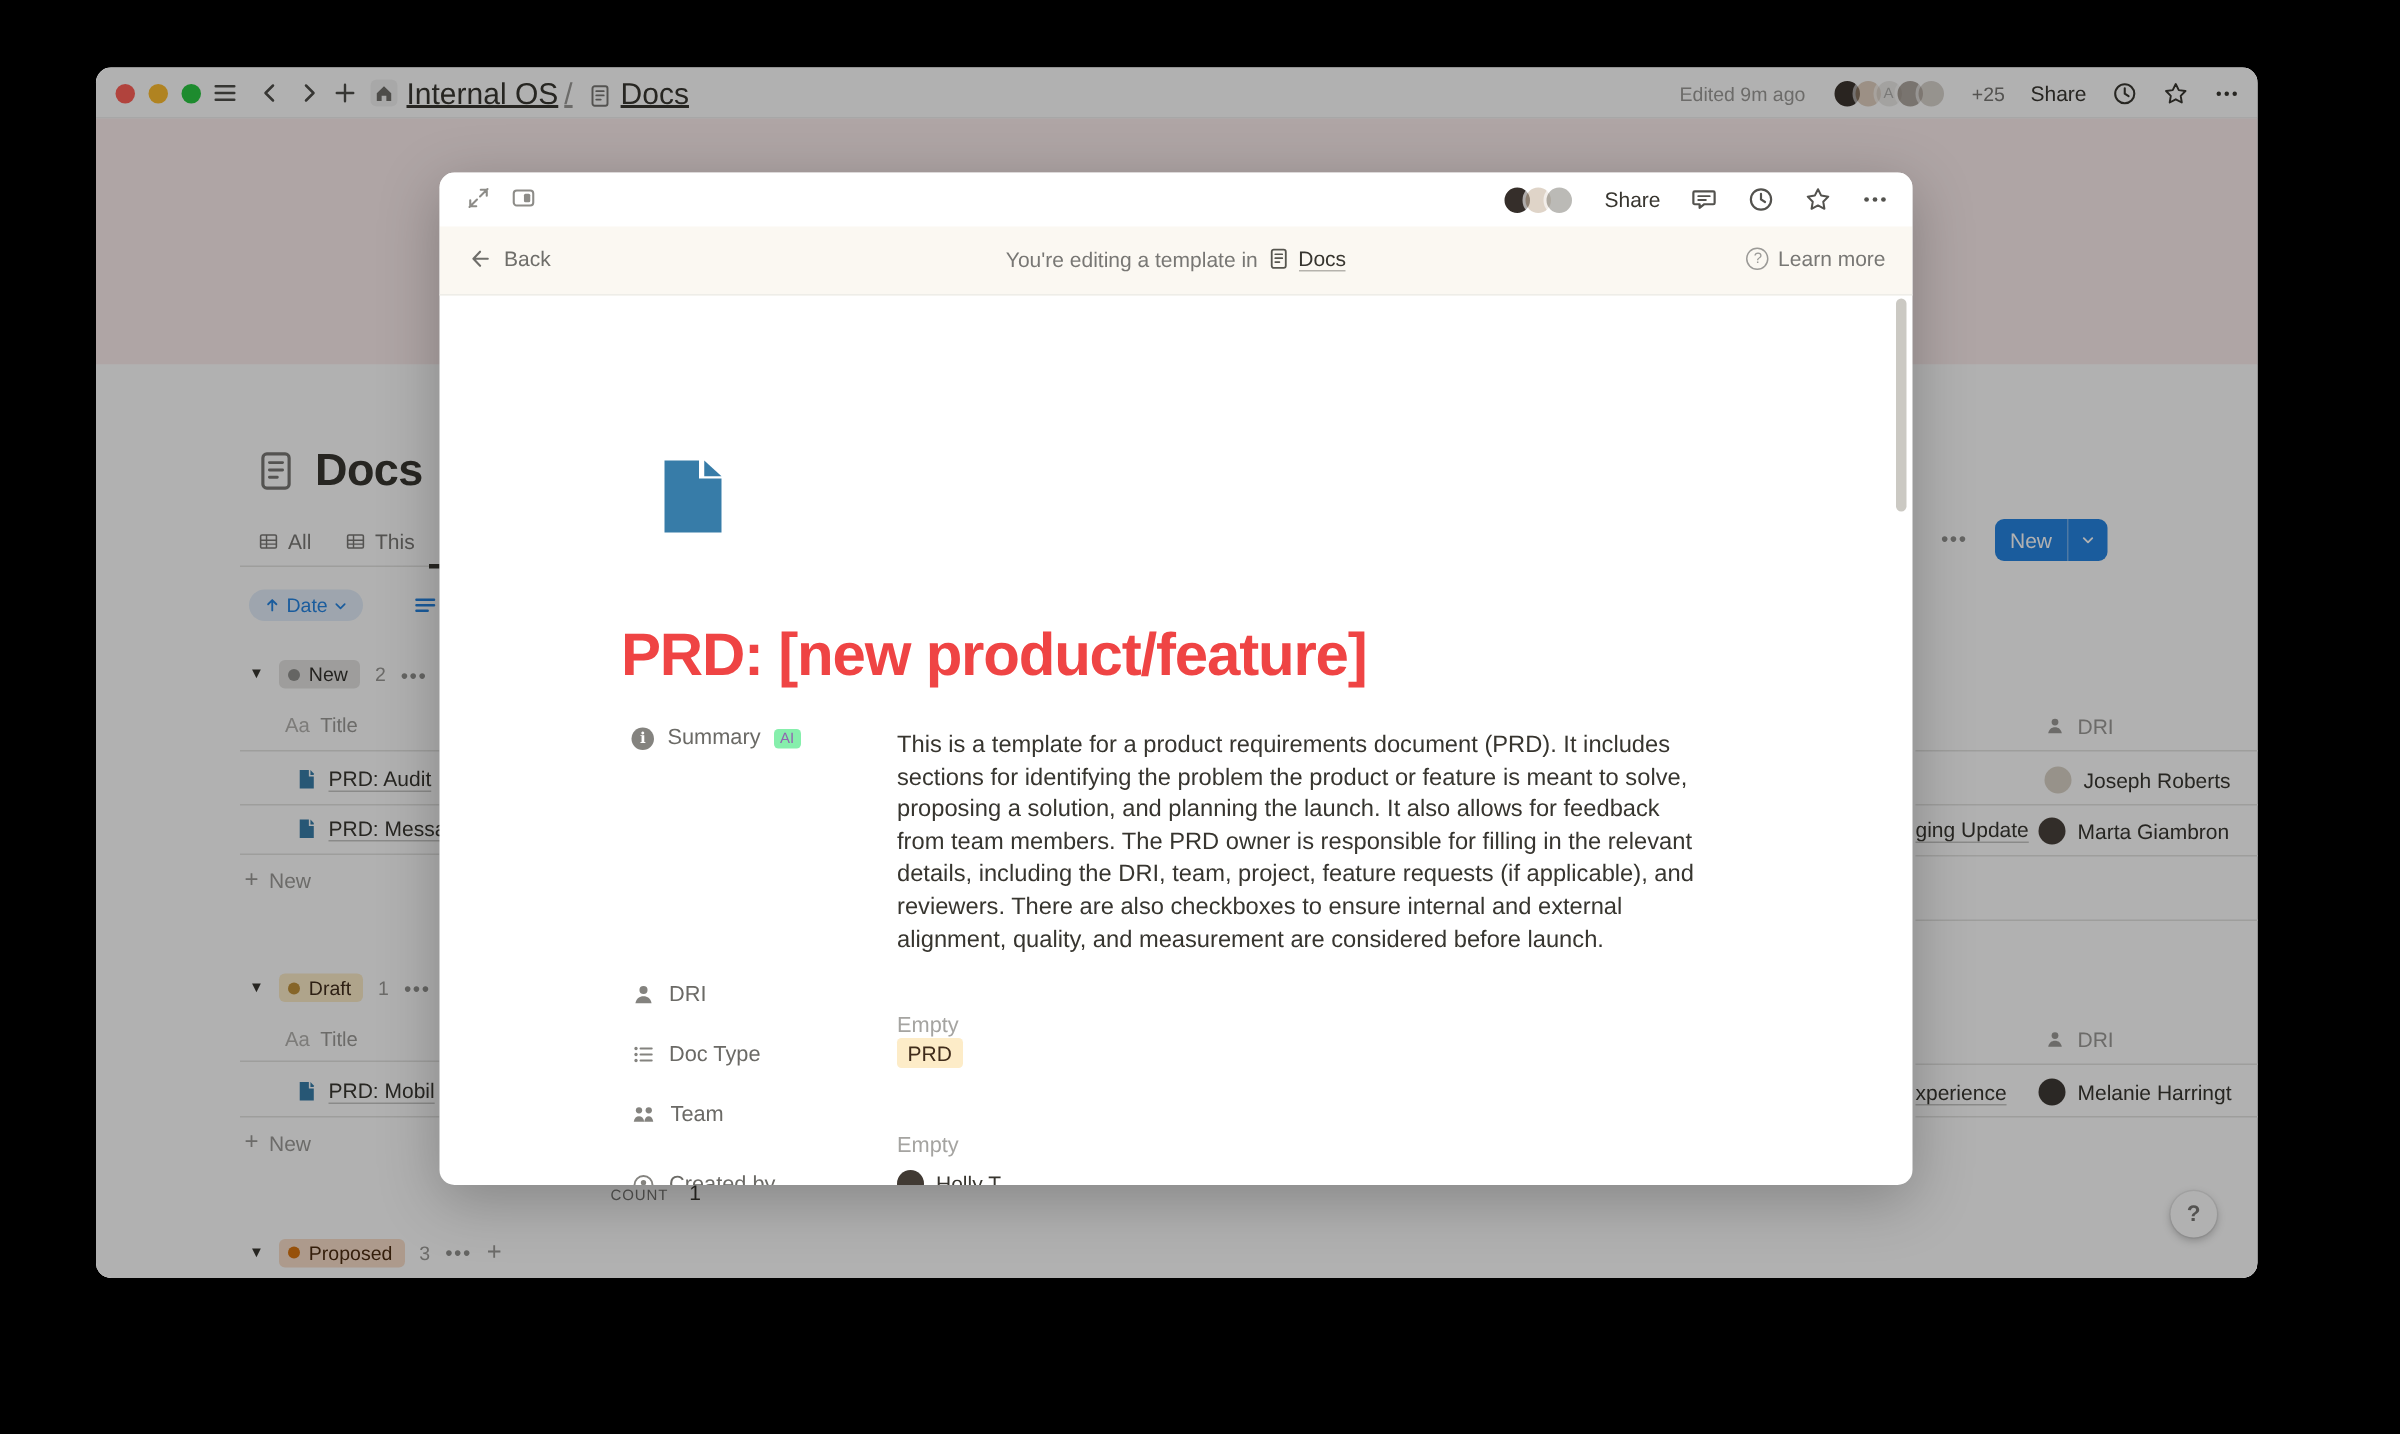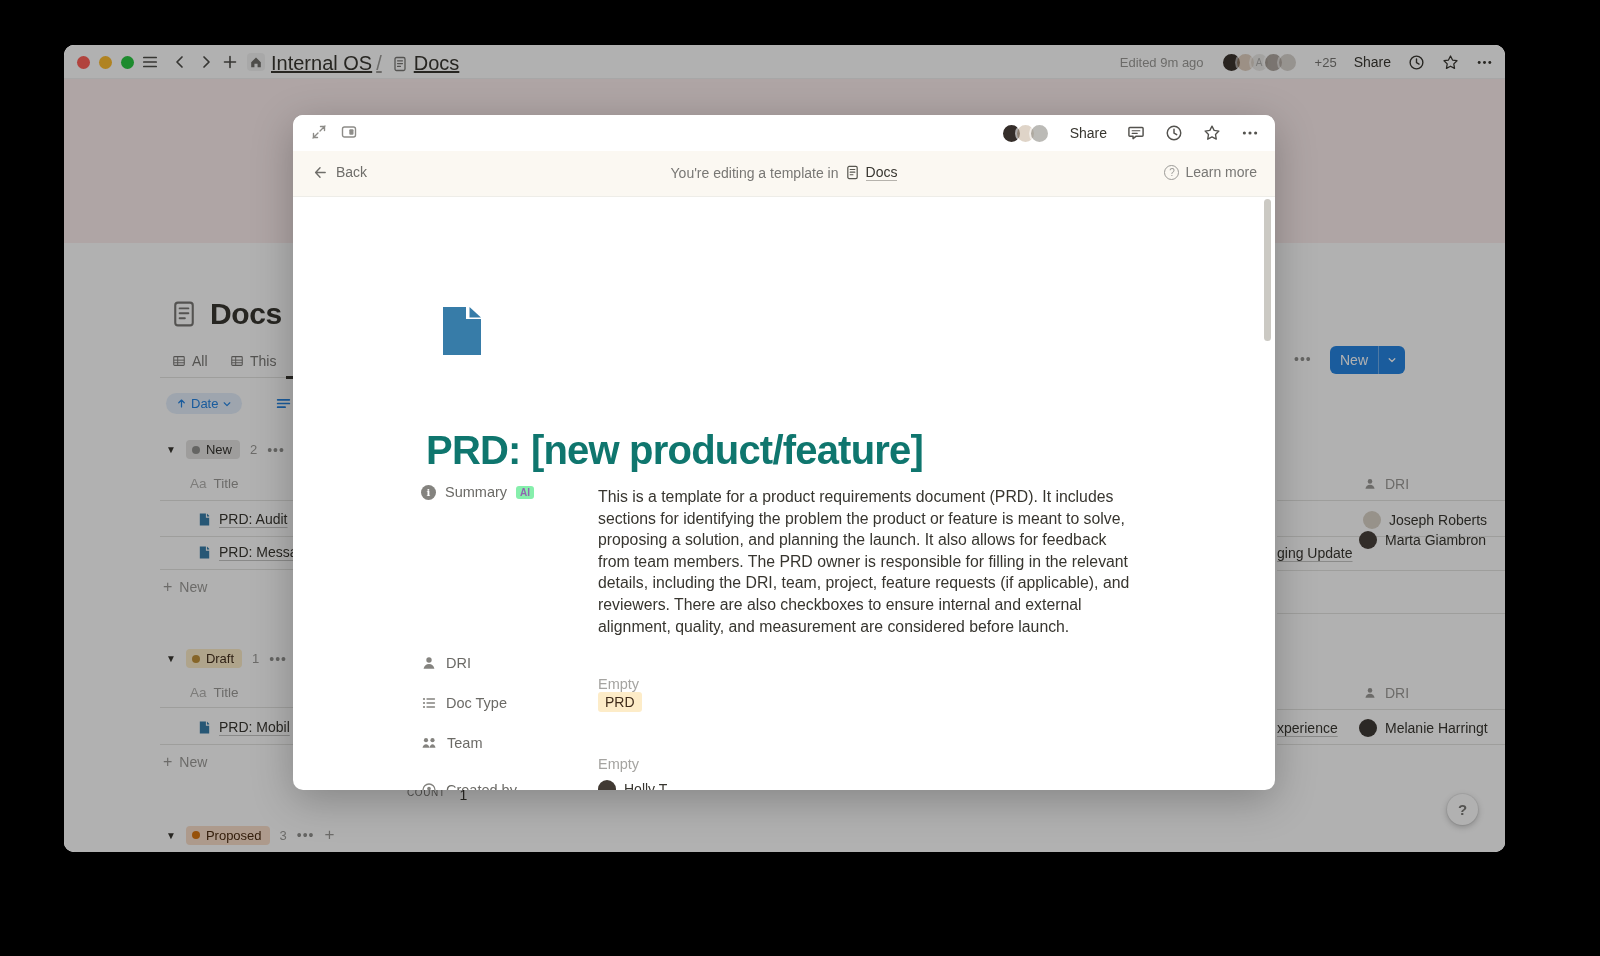--- a/index.html
+++ b/index.html
@@ -37,21 +37,21 @@
   .tri { font-size:10px; color:#37352f; }
   .grp-pill { display:inline-flex; align-items:center; gap:6px; font-size:13px; font-weight:500;
     padding:2px 8px 2px 6px; border-radius:4px; }
   .dot8 { width:8px; height:8px; border-radius:50%; }
   .grp-count { font-size:13px; color:#9b9a97; }
   .hdots { color:#91918e; font-size:14px; letter-spacing:1px; }
   .colhead { font-size:13.5px; color:#9b9a97; display:flex; gap:7px; }
   .row-title { display:flex; align-items:center; gap:7px; font-size:14px; font-weight:500; color:#37352f; }
   .u { text-decoration:underline; text-decoration-color:rgba(55,53,47,.28); text-underline-offset:3px; }
   .newrow { display:flex; align-items:center; gap:7px; font-size:14px; color:#9b9a97; }
-  .count-wrap { display:flex; align-items:flex-start; gap:14px; }
+  .count-wrap { display:flex; align-items:flex-end; gap:14px; }
   .count-cap { font-size:10px; letter-spacing:.6px; color:#787774; }
   .count-val { font-size:14px; color:#37352f; }
   .btn-new { display:inline-flex; align-items:center; background:#2383e2; color:#fff; font-size:14px;
     border-radius:6px; height:28px; overflow:hidden; }
   .btn-new .lbl { padding:0 10px; font-weight:500; }
   .btn-new .cev { padding:0 8px; border-left:1px solid rgba(255,255,255,.35); height:100%;
     display:flex; align-items:center; }
   .dri-head { display:flex; align-items:center; gap:8px; font-size:14px; color:#9b9a97; }
   .person-cell { display:flex; align-items:center; gap:8px; font-size:14px; color:#37352f; }
   .av18 { width:18px; height:18px; border-radius:50%; flex:none; }
@@ -74,25 +74,25 @@
   .banner-back { position:absolute; left:20px; top:13px; display:flex; align-items:center; gap:8px;
     font-size:14px; color:#6f6e6a; }
   .banner-center { position:absolute; left:0; right:0; top:13px; display:flex; justify-content:center;
     align-items:center; gap:6px; font-size:14px; color:#787774; }
   .banner-target { color:#37352f; font-weight:500; border-bottom:1px solid rgba(55,53,47,.35); }
   .banner-learn { position:absolute; right:18px; top:13px; display:flex; align-items:center; gap:6px;
     font-size:14px; color:#787774; }
   .qcirc { width:15px; height:15px; border:1.2px solid #9b9a97; border-radius:50%; font-size:10px;
     color:#9b9a97; display:flex; align-items:center; justify-content:center; }
   .scrollbar { position:absolute; right:4px; top:84px; width:7px; height:142px; background:#cbc9c3; border-radius:4px; }
-  .doc-title { position:absolute; left:133px; top:300px; font-size:40px; font-weight:700;
-    color:#0f766e; letter-spacing:-.8px;margin-top:13px; }
+  .doc-title { position:absolute; left:121px; top:300px; font-size:40px; font-weight:700;
+    color:#ef4444; letter-spacing:-.8px; }
   .prop-label { display:flex; align-items:center; gap:9px; font-size:14.5px; color:#6b6a66; }
   .prop-val-empty { font-size:14.5px; color:#a5a4a1;margin-top:20px; }
-  .ai-badge { font-size:10px; font-weight:700; color:#9065b0; background:#86efac; border-radius:3px;
+  .ai-badge { font-size:10px; font-weight:400; color:#9065b0; background:#86efac; border-radius:3px;
     padding:1px 4px; }
   .tag-prd { display:inline-block; font-size:14px; background:#fdecc8; color:#402c1b;
     border-radius:3px; padding:2px 7px; }
   .summary-text { position:absolute; left:305px; top:371px; width:542px; font-size:15.8px;
     line-height:21.6px; color:#37352f; }
   .info-circ { width:15px; height:15px; border-radius:50%; background:#84837f; color:#fff;
     font-size:10px; font-weight:700; display:flex; align-items:center; justify-content:center; flex:none;
     font-family:"DejaVu Serif",serif; }
   svg { display:block; }
 </style>
@@ -319,21 +319,21 @@
   </div>
   <div class="divider" style="left:1213px;top:455px;width:228px"></div>
   <div class="abs person-cell" style="left:1299px;top:466px">
     <span class="av18" style="background:#d9d2c6"></span>
     <span>Joseph Roberts</span>
   </div>
   <div class="divider" style="left:1213px;top:491px;width:228px"></div>
   <div class="abs frag u" style="left:1213px;top:500px">
     <span>ging Update</span>
   </div>
-  <div class="abs person-cell" style="left:1295px;top:486px">
+  <div class="abs person-cell" style="left:1295px;top:500px">
     <span class="av18" style="background:#473f39"></span>
     <span>Marta Giambron</span>
   </div>
   <div class="divider" style="left:1213px;top:525px;width:228px"></div>
   <div class="divider" style="left:1213px;top:568px;width:228px"></div>
 
   <div class="abs dri-head" style="left:1299px;top:640px">
     <svg width="14" height="14" viewBox="0 0 16 16">
         <circle cx="8" cy="5" r="2.6" fill="#9b9a97"></circle>
         <path d="M2.8 13.5c.5-3 2.6-4.6 5.2-4.6s4.7 1.6 5.2 4.6z" fill="#9b9a97"></path>

